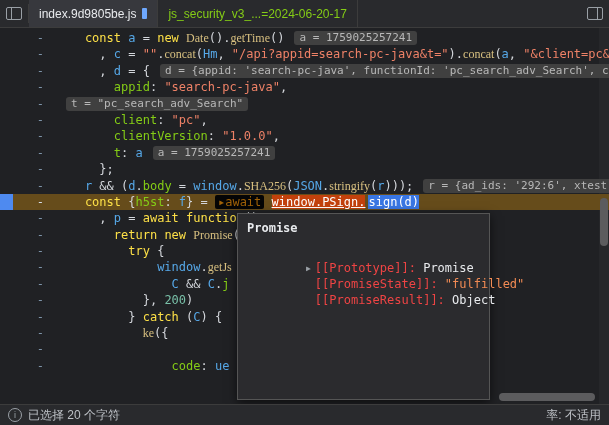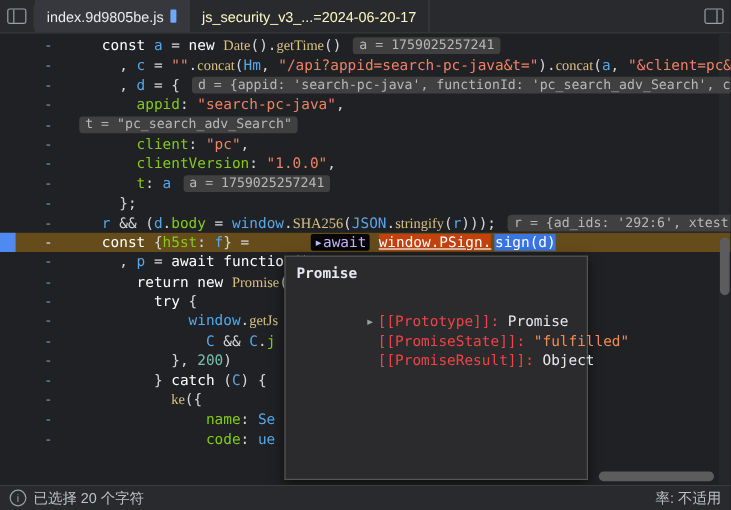--- a/index.html
+++ b/index.html
@@ -6,45 +6,45 @@
   .app{width:609px;height:425px;background:#202124;overflow:hidden;position:relative;
        font-family:"Liberation Sans",sans-serif;font-size:12px;color:#d7dae0;}
 
   
   .tabbar{height:27px;background:#292a2d;border-bottom:1px solid #3c3c3c;display:flex;align-items:stretch;}
   .icon-btn{width:28px;display:flex;align-items:center;justify-content:center;cursor:pointer;}
   .panel-icon{width:14px;height:11px;border:1px solid #9aa0a6;border-radius:2px;position:relative;display:inline-block;}
   .panel-icon.left::before{content:"";position:absolute;left:4px;top:0;bottom:0;width:1px;background:#9aa0a6;}
   .panel-icon.right::before{content:"";position:absolute;right:4px;top:0;bottom:0;width:1px;background:#9aa0a6;}
   .vdiv{width:1px;background:#3c3c3c;margin:4px 0;}
-  .tab{padding:0 10px;display:flex;align-items:center;color:#fef9c3;border-right:1px solid #3c3c3c;white-space:nowrap;cursor:pointer;}
+  .tab{padding:0 10px;display:flex;align-items:center;color:#84cc16;border-right:1px solid #3c3c3c;white-space:nowrap;cursor:pointer;}
   .tab.active{background:#37383d;color:#e8eaed;justify-content:flex-end;}
   .tab-caret{display:inline-block;width:5px;height:11px;background:#6ea8fe;border-radius:1px;margin-left:6px;}
   .spacer{flex:1;}
 
   
   .editor{position:relative;height:376px;overflow:hidden;background:#202124;
           font-family:"DejaVu Sans Mono","Liberation Mono",monospace;font-size:12px;}
   #code-lines{padding-top:2px;}
   .line{height:16.4px;line-height:16.4px;white-space:pre;position:relative;display:flex;align-items:center;}
   .gutter{width:56px;flex:none;text-align:right;padding-right:12px;box-sizing:border-box;color:#7d93a8;}
   .line-text{white-space:pre;}
   .line.current{background:#664c1b;}
   .line.current .gutter{color:#d6deea;}
   .exec-marker{position:absolute;left:0;top:0;width:13px;height:100%;background:#4e8af0;}
   .inline-badge{background:#404040;color:#b8b8b8;border-radius:3px;padding:0 5px;margin-left:10px;
                 font-size:11px;line-height:14px;height:14px;display:inline-block;white-space:pre;}
-  .tk-kw{color:#ffffff;}
+  .tk-kw{color:#fde047;}
   .tk-var{color:#56a8e8;}
   .tk-prop{color:#84cc16;}
   .tk-str{color:#ef8267;}
   .tk-fn{color:#d8c080;font-family:Liberation Serif, serif;}
   .tk-num{color:#79c0a8;}
   .tk-pun{color:#d4d7dc;}
-  .tk-await{background:#050505;color:#c4b5fd;padding:0 3px;border-radius:2px;margin-left:44px;}
+  .tk-await{background:#050505;color:#a16207;padding:0 3px;border-radius:2px;}
   .tk-sel1{background:#c2410c;color:#ffffff;text-decoration:underline;}
   .tk-sel2{background:#3976e3;color:#ffffff;}
   .tk-gap{display:inline-block;width:3px;}
 
   
   .popup{position:absolute;left:237px;top:185px;width:253px;height:187px;background:#2b2b2e;
          border:1px solid #555;box-shadow:0 3px 10px rgba(0,0,0,.6);z-index:5;padding:7px 9px;box-sizing:border-box;}
   .popup-title{color:#e8eaed;font-weight:bold;margin-bottom:9px;}
   .popup-row{height:16px;line-height:16px;white-space:pre;}
   .expander{display:inline-block;width:10px;color:#9aa0a6;}
@@ -101,21 +101,21 @@
         <div class="line"><span class="gutter">-</span><span class="line-text" style="padding-left: 4ch;"><span class="tk-var">r</span><span class="tk-pun"> &amp;&amp; (</span><span class="tk-var">d</span><span class="tk-pun">.</span><span class="tk-prop">body</span><span class="tk-pun"> = </span><span class="tk-var">window</span><span class="tk-pun">.</span><span class="tk-fn">SHA256</span><span class="tk-pun">(</span><span class="tk-var">JSON</span><span class="tk-pun">.</span><span class="tk-fn">stringify</span><span class="tk-pun">(</span><span class="tk-var">r</span><span class="tk-pun">)));</span></span><span class="inline-badge">r = {ad_ids: '292:6', xtest: 'new</span></div>
         <div class="line current"><span class="exec-marker"></span><span class="gutter">-</span><span class="line-text" style="padding-left: 4ch;"><span class="tk-kw">const</span><span class="tk-pun"> {</span><span class="tk-prop">h5st</span><span class="tk-pun">: </span><span class="tk-var">f</span><span class="tk-pun">} = </span><span class="tk-await">▸await</span><span class="tk-pun"> </span><span class="tk-sel1">window.PSign.</span><span class="tk-gap"> </span><span class="tk-sel2">sign(d)</span></span></div>
         <div class="line"><span class="gutter">-</span><span class="line-text" style="padding-left: 6ch;"><span class="tk-pun">, </span><span class="tk-var">p</span><span class="tk-pun"> = </span><span class="tk-kw">await</span><span class="tk-pun"> </span><span class="tk-kw">function</span><span class="tk-pun">()</span></span></div>
         <div class="line"><span class="gutter">-</span><span class="line-text" style="padding-left: 8ch;"><span class="tk-kw">return</span><span class="tk-pun"> </span><span class="tk-kw">new</span><span class="tk-pun"> </span><span class="tk-fn">Promise</span><span class="tk-pun">((</span><span class="tk-var">k</span></span></div>
         <div class="line"><span class="gutter">-</span><span class="line-text" style="padding-left: 10ch;"><span class="tk-kw">try</span><span class="tk-pun"> {</span></span></div>
         <div class="line"><span class="gutter">-</span><span class="line-text" style="padding-left: 14ch;"><span class="tk-var">window</span><span class="tk-pun">.</span><span class="tk-fn">getJs</span></span></div>
         <div class="line"><span class="gutter">-</span><span class="line-text" style="padding-left: 16ch;"><span class="tk-var">C</span><span class="tk-pun"> &amp;&amp; </span><span class="tk-var">C</span><span class="tk-pun">.</span><span class="tk-prop">j</span></span></div>
         <div class="line"><span class="gutter">-</span><span class="line-text" style="padding-left: 12ch;"><span class="tk-pun">}, </span><span class="tk-num">200</span><span class="tk-pun">)</span></span></div>
         <div class="line"><span class="gutter">-</span><span class="line-text" style="padding-left: 10ch;"><span class="tk-pun">} </span><span class="tk-kw">catch</span><span class="tk-pun"> (</span><span class="tk-var">C</span><span class="tk-pun">) {</span></span></div>
         <div class="line"><span class="gutter">-</span><span class="line-text" style="padding-left: 12ch;"><span class="tk-fn">ke</span><span class="tk-pun">({</span></span></div>
-        <div class="line"><span class="gutter">-</span><span class="line-text" style="padding-left: 16ch;"><span class="tk-prop">name</span><span class="tk-pun">: </span><span class="tk-var">Se</span></span></div>
+        <div class="line"><span class="gutter">-</span></div>
         <div class="line"><span class="gutter">-</span><span class="line-text" style="padding-left: 16ch; text-align: center;"><span class="tk-prop">code</span><span class="tk-pun">: </span><span class="tk-var">ue</span></span></div>
       </div>
 
     <div class="popup">
       <div class="popup-title">Promise</div>
       <div class="popup-row">
         <span class="expander">▸</span><span class="slot-name">[[Prototype]]: </span><span class="v-obj">Promise</span>
       </div>
       <div class="popup-row">
         <span class="expander"></span><span class="slot-name">[[PromiseState]]: </span><span class="v-str">"fulfilled"</span>

